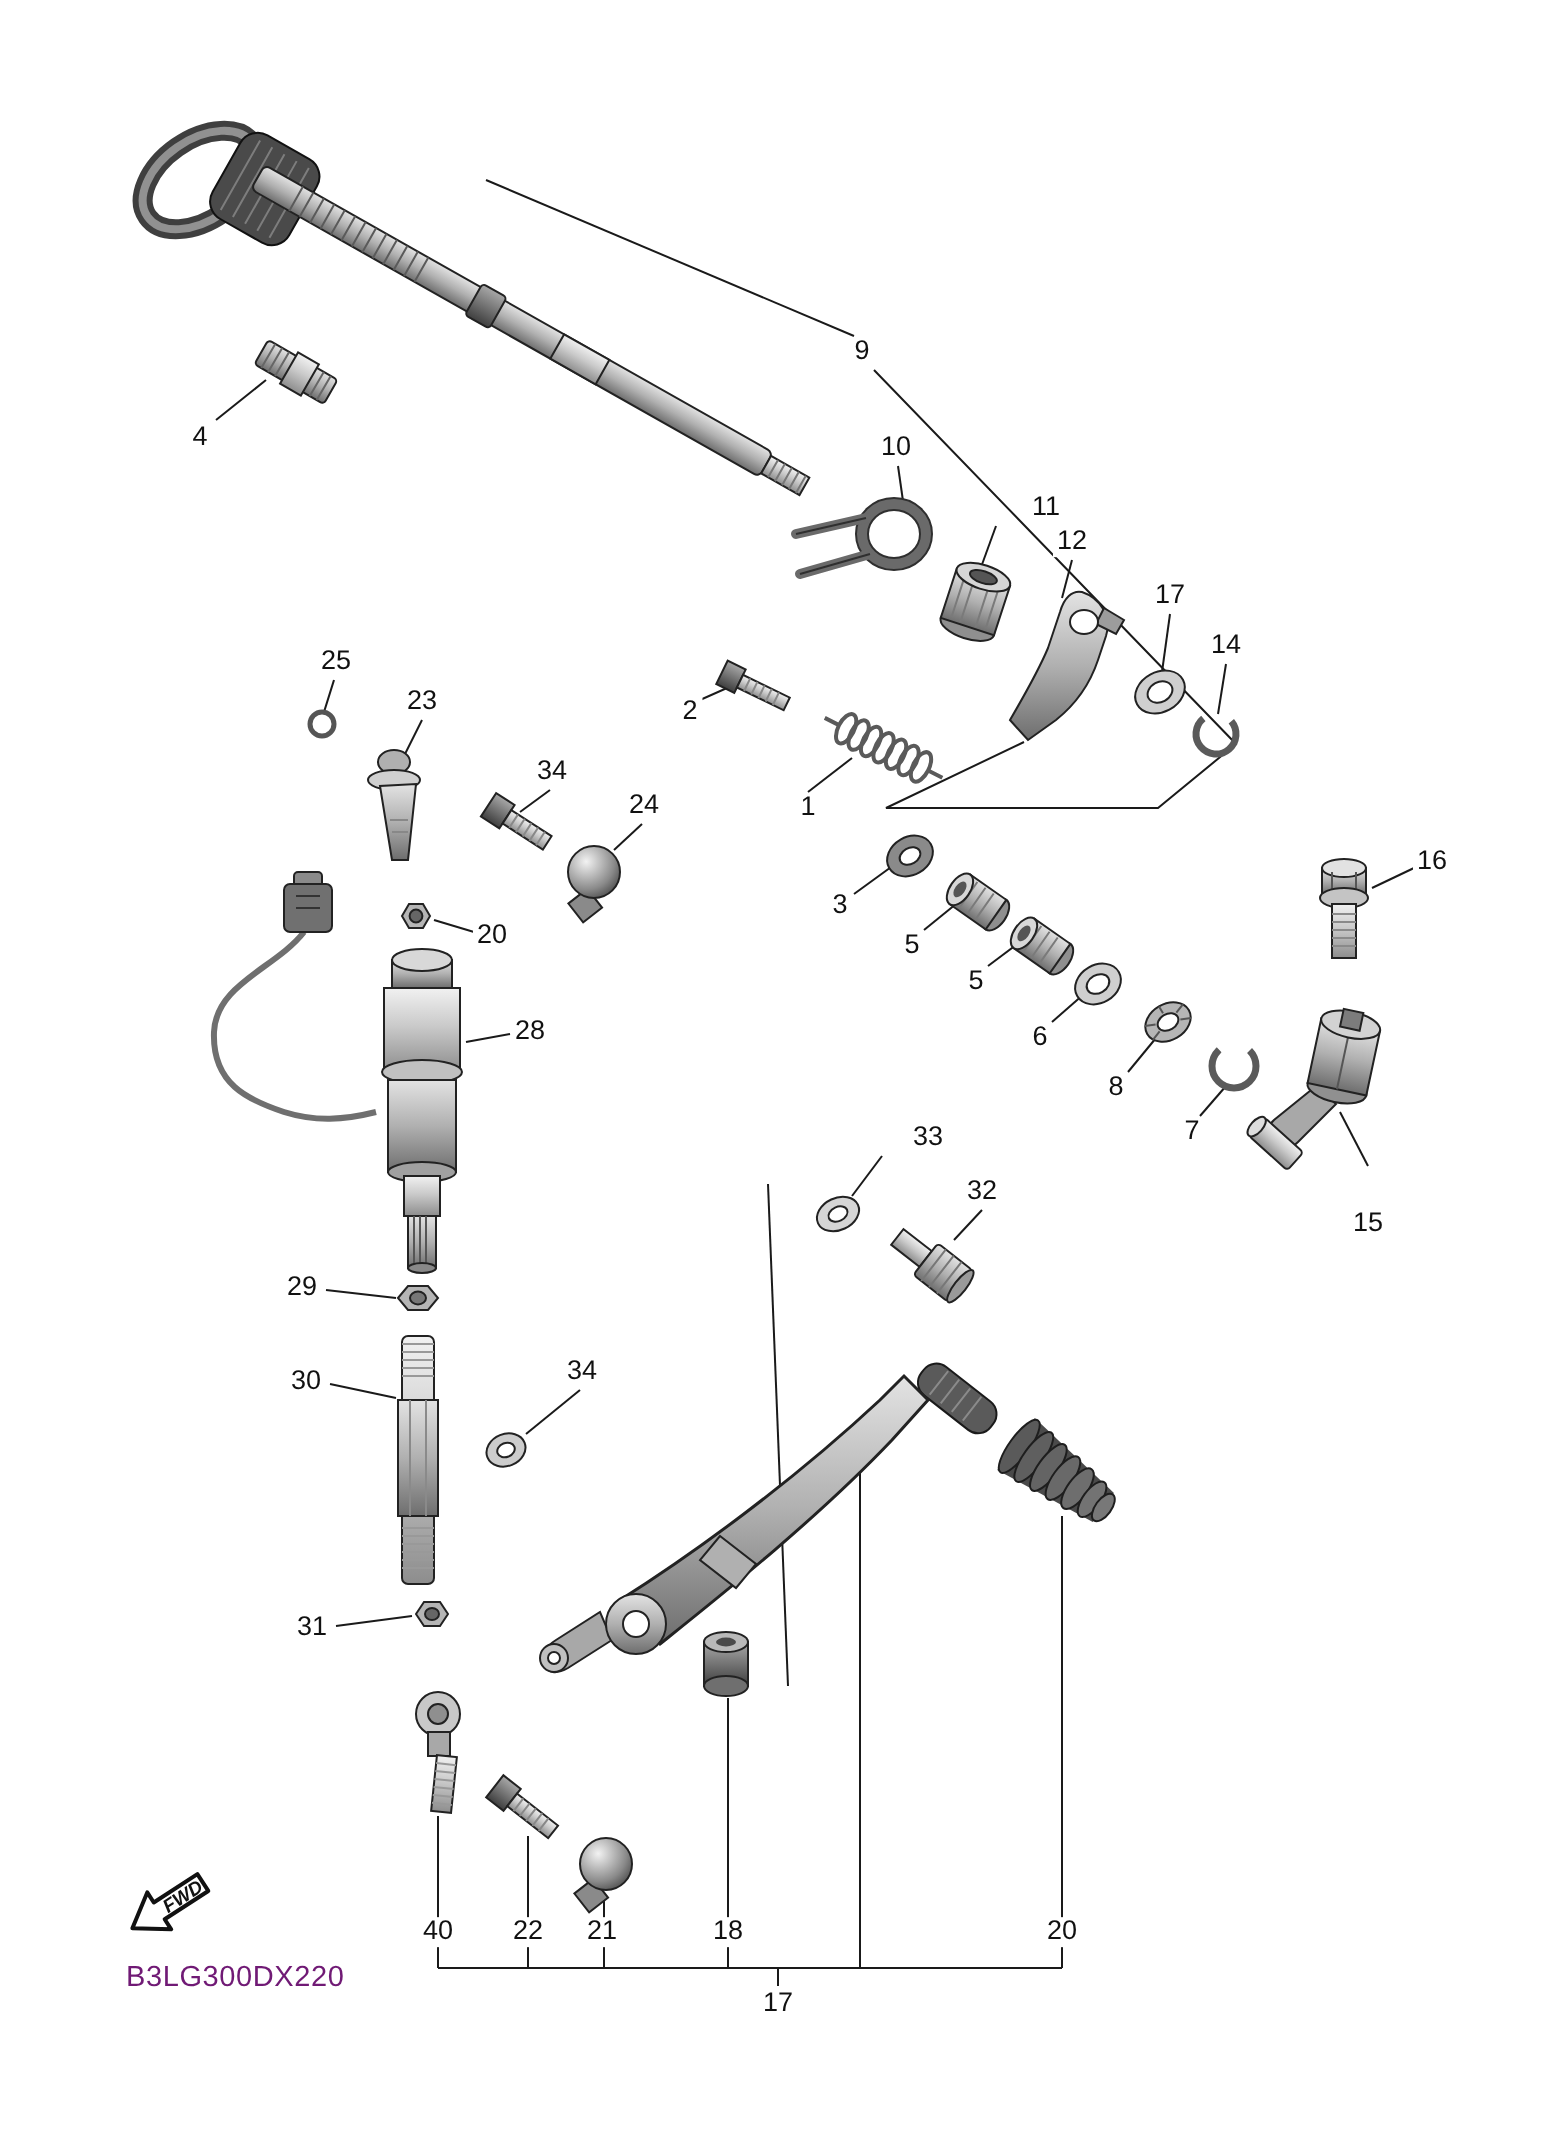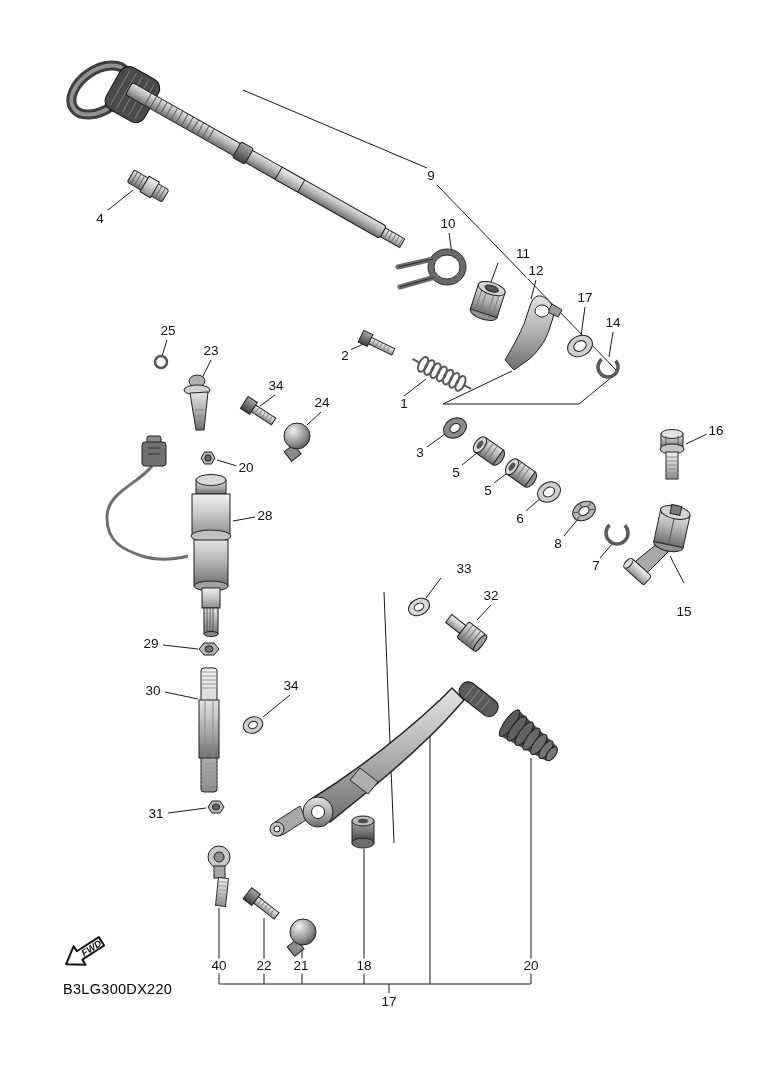--- a/index.html
+++ b/index.html
@@ -1,21 +1,21 @@
 <!DOCTYPE html>
 <html><head>
 <meta charset="utf-8">
 <style>
   html,body{margin:0;padding:0;background:#e9e9e9;}
   .stage{position:relative;width:771px;height:1065px;background:#fff;margin:0 auto;overflow:hidden;
          font-family:"Liberation Sans",sans-serif;}
   .stage svg{position:absolute;left:0;top:0;}
   .lbl{position:absolute;transform:translate(-50%,-50%);font-size:13.5px;color:#111;
        background:#fff;padding:0 2px;line-height:1.1;}
-  .code{position:absolute;left:63px;top:981px;font-size:14.5px;color:#000000;letter-spacing:.3px;}
+  .code{position:absolute;left:63px;top:981px;font-size:14.5px;color:#701a75;letter-spacing:.3px;}
 </style>
 </head>
 <body>
 
 <div class="stage">
 
 <svg width="771" height="1065" viewBox="0 0 771 1065">
   <defs>
     <linearGradient id="gm1" x1="0" y1="0" x2="0" y2="1">
       <stop offset="0" stop-color="#f1f1f1"></stop>

